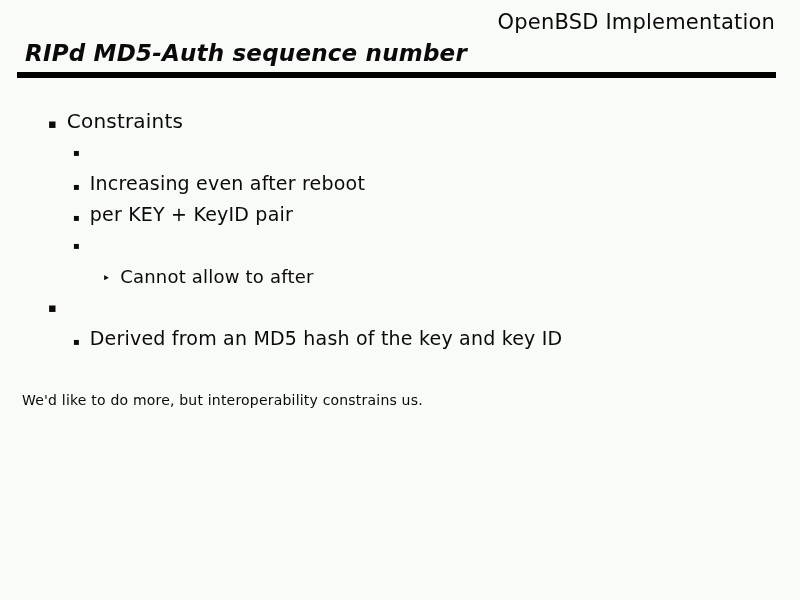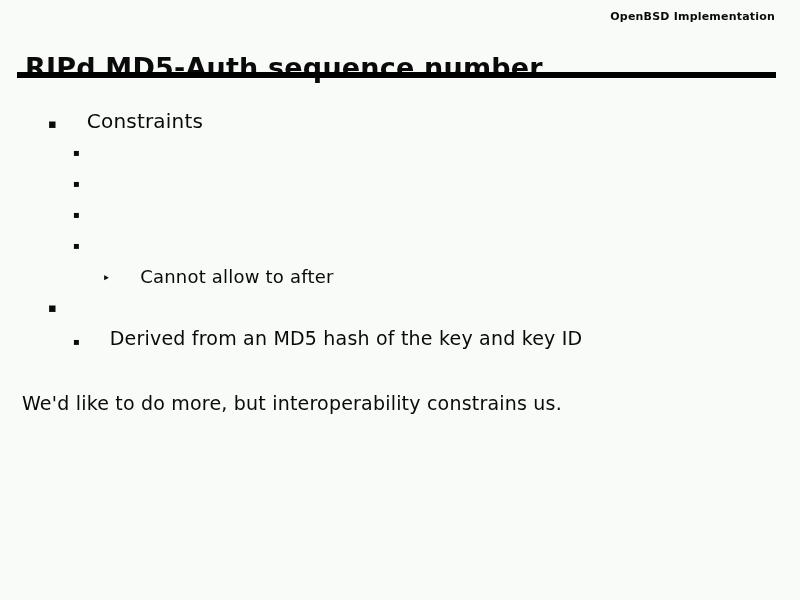--- a/index.html
+++ b/index.html
@@ -16,33 +16,34 @@
     position: relative;
   }
   .slide {
     position: absolute;
     inset: 0;
   }
   .header-label {
     position: absolute;
     top: 10px;
     right: 25px;
-    font-size: 11px;
-    font-weight: 700;
+    font-size: 21px;
+    font-weight: 400;
     letter-spacing: 0.2px;
     white-space: nowrap;
   }
   .slide-title {
     position: absolute;
-    top: 52px;
+    top: 40px;
     left: 25px;
-    font-size: 27px;
+    font-size: 23px;
     font-weight: 600;
     letter-spacing: 0.2px;
     white-space: nowrap;
+    font-style: italic;
   }
   .title-rule {
     position: absolute;
     top: 72px;
     left: 17px;
     width: 759px;
     height: 6px;
     background: #000000;
   }
   .bullet-list {
@@ -64,27 +65,26 @@
   .glyph {
     display: inline-block;
     margin-right: 10px;
     flex: 0 0 auto;
   }
   .lvl1 .glyph { font-size: 13px; }
   .lvl2 .glyph { font-size: 10px; }
   .lvl3 .glyph { font-size: 14px; }
   .bullet-text {
     letter-spacing: 0.2px;
-    margin-left: 20px;
   }
   .footer-note {
     position: absolute;
     top: 392px;
     left: 22px;
-    font-size: 19px;
+    font-size: 14px;
     letter-spacing: 0.2px;
     white-space: nowrap;
   }
 </style>
 </head>
 <body style="background: rgb(248, 251, 247); color: rgb(10, 10, 10);">
 
 <div class="slide">
   <div class="header-label">OpenBSD Implementation</div>
 
@@ -95,23 +95,25 @@
   <div class="bullet-list">
       <div class="bullet-row lvl1">
         <span class="glyph">▪</span>
         <span class="bullet-text">Constraints</span>
       </div>
       <div class="bullet-row lvl2">
         <span class="glyph">▪</span>
       </div>
       <div class="bullet-row lvl2">
         <span class="glyph">▪</span>
+        <span class="bullet-text">Increasing even after reboot</span>
       </div>
       <div class="bullet-row lvl2">
         <span class="glyph">▪</span>
+        <span class="bullet-text">per KEY + KeyID pair</span>
       </div>
       <div class="bullet-row lvl2">
         <span class="glyph">▪</span>
       </div>
       <div class="bullet-row lvl3">
         <span class="glyph">‣</span>
         <span class="bullet-text">Cannot allow to after</span>
       </div>
       <div class="bullet-row lvl1">
         <span class="glyph">▪</span>

